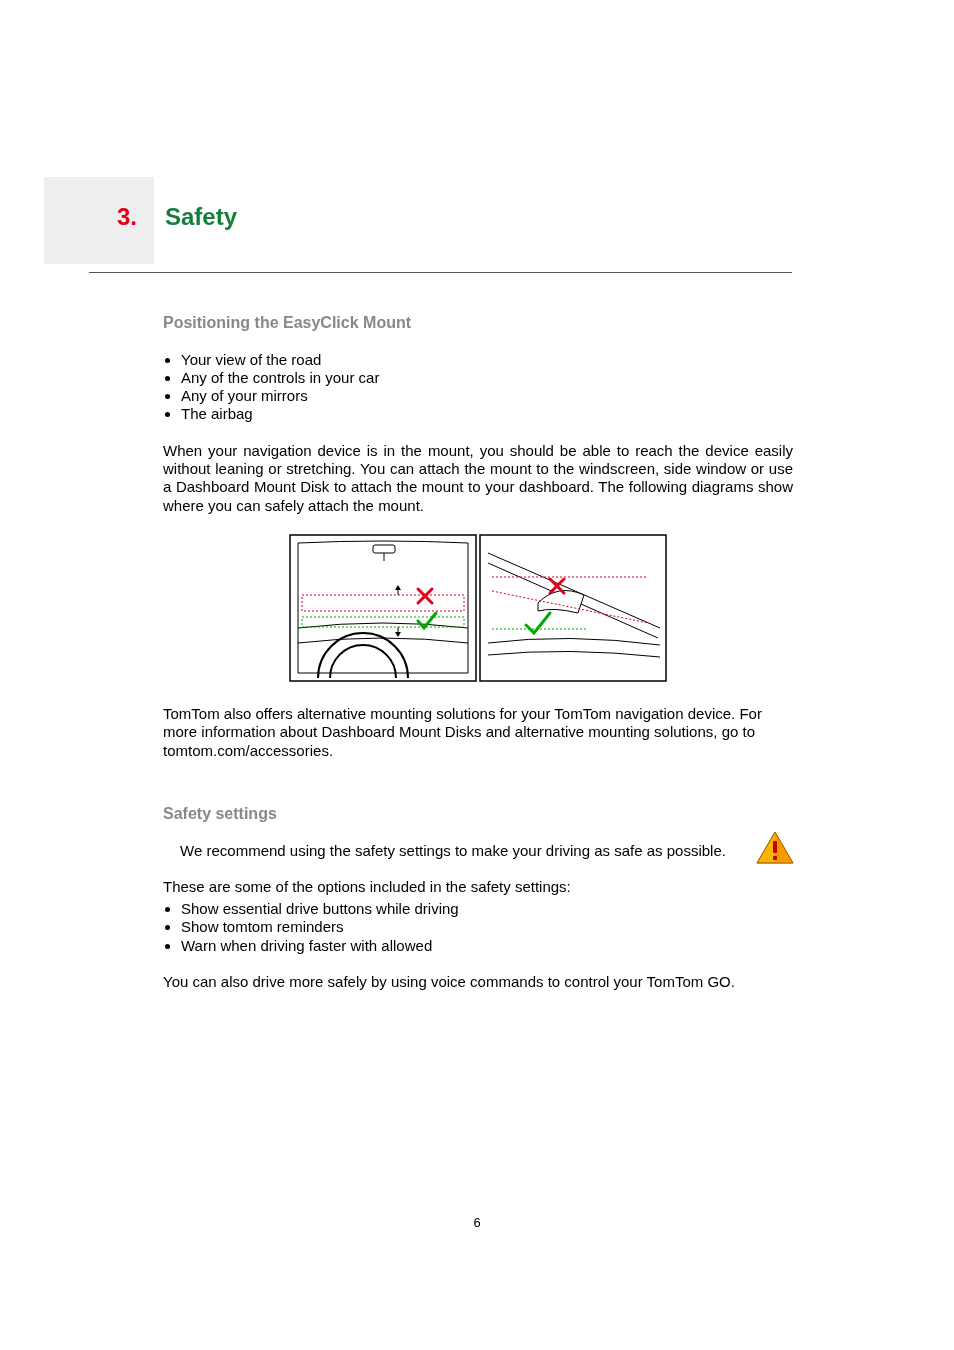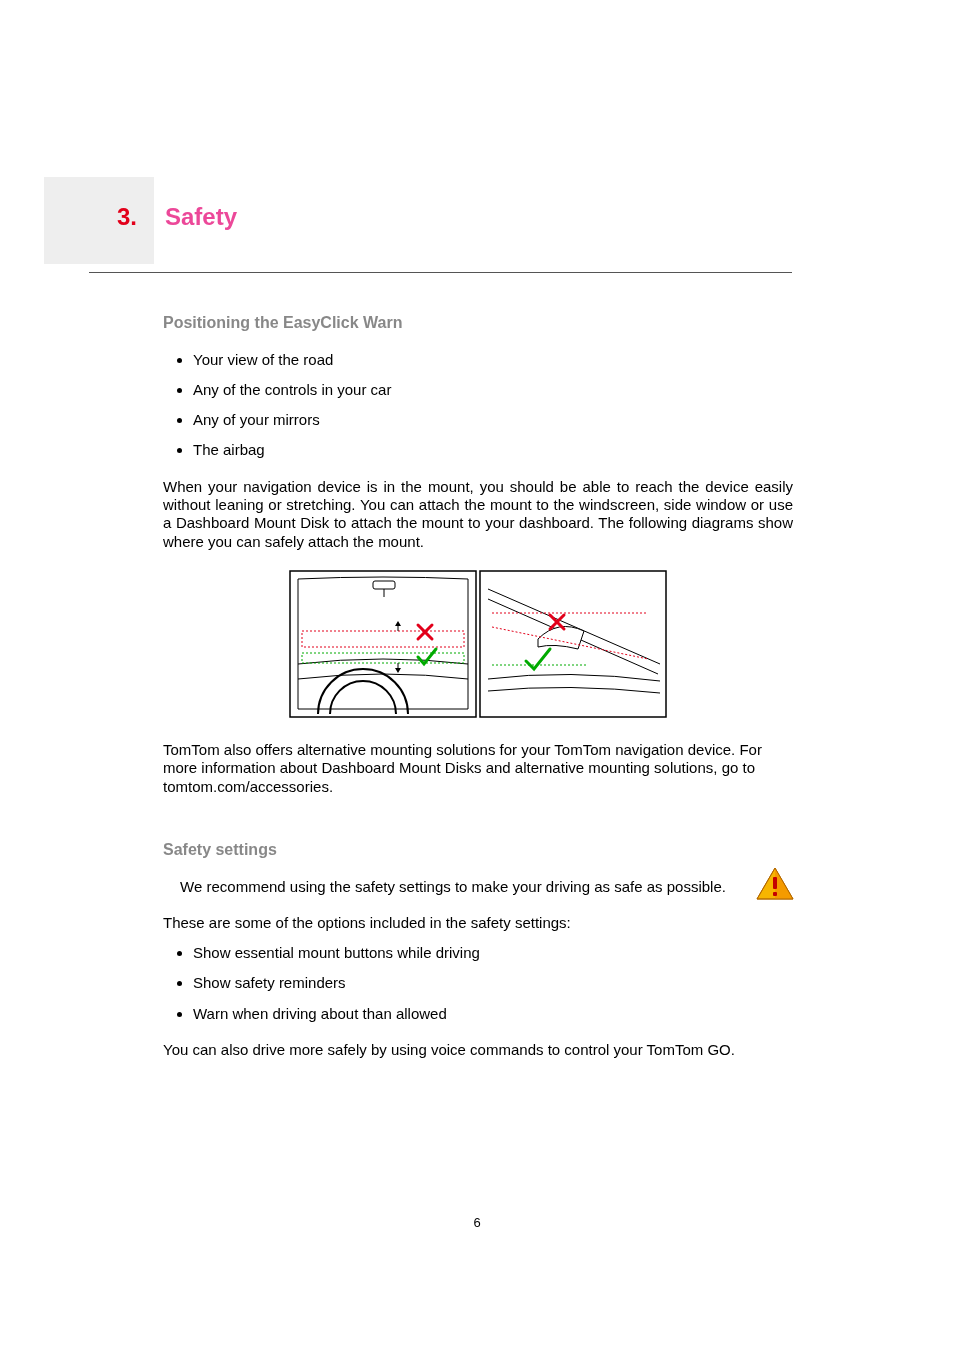--- a/index.html
+++ b/index.html
@@ -31,21 +31,21 @@
     font-size: 24px;
     font-weight: bold;
     color: #e2001a;
   }
   .chapter-title {
     position: absolute;
     top: 203px;
     left: 165px;
     font-size: 24px;
     font-weight: bold;
-    color: #ec4899;
+    color: #15803d;
   }
   .title-rule {
     position: absolute;
     top: 264px;
     left: 89px;
     width: 703px;
     border: 0;
     border-top: 1px solid #555;
   }
   .content {
@@ -67,21 +67,21 @@
     margin: 0 0 4px 0;
   }
   .para-gap {
     margin: 0 0 18px 0;
   }
   ul.bullets {
     margin: 0 0 18px 0;
     padding: 0 0 0 18px;
   }
   ul.bullets li {
-    margin: 12px;
+    margin: 0;
     padding: 0;
   }
   .link-inline { font-weight: normal; }
   .diagram-block {
     width: 380px;
     margin: 8px auto 18px auto;
   }
   .safety-block {
     position: relative;
     margin-top: 44px;
@@ -110,21 +110,21 @@
 
 <div class="page">
 
   <div class="banner"></div>
   <div class="chapter-num">3.</div>
   <div class="chapter-title">Safety</div>
   <hr class="title-rule">
 
   <div class="content">
 
-    <p class="subhead">Positioning the EasyClick Warn</p>
+    <p class="subhead">Positioning the EasyClick Mount</p>
 
     <ul class="bullets">
       <li>Your view of the road</li>
       <li>Any of the controls in your car</li>
       <li>Any of your mirrors</li>
       <li>The airbag</li>
     </ul>
 
     <p class="para-gap" style="text-align:justify">When your navigation device is in the mount, you should be able to reach the device easily without leaning or stretching. You can attach the mount to the windscreen, side window or use a Dashboard Mount Disk to attach the mount to your dashboard. The following diagrams show where you can safely attach the mount.</p>
 
@@ -205,23 +205,23 @@
           <rect x="18" y="11" width="4" height="12" rx="1" fill="#c40000"></rect>
           <rect x="18" y="26" width="4" height="4" rx="1" fill="#c40000"></rect>
         </svg>
       </div>
       <p class="subhead">Safety settings</p>
       <p class="para-gap safety-text">We recommend using the safety settings to make your driving as safe as possible.</p>
     </div>
 
     <p class="para">These are some of the options included in the safety settings:</p>
     <ul class="bullets">
-      <li>Show essential mount buttons while driving</li>
-      <li>Show safety reminders</li>
-      <li>Warn when driving about than allowed</li>
+      <li>Show essential drive buttons while driving</li>
+      <li>Show tomtom reminders</li>
+      <li>Warn when driving faster with allowed</li>
     </ul>
 
     <p class="para-gap">You can also drive more safely by using voice commands to control your TomTom GO.</p>
 
   </div>
 
   <div class="pagenum">6</div>
 </div>
 
 </body></html>

